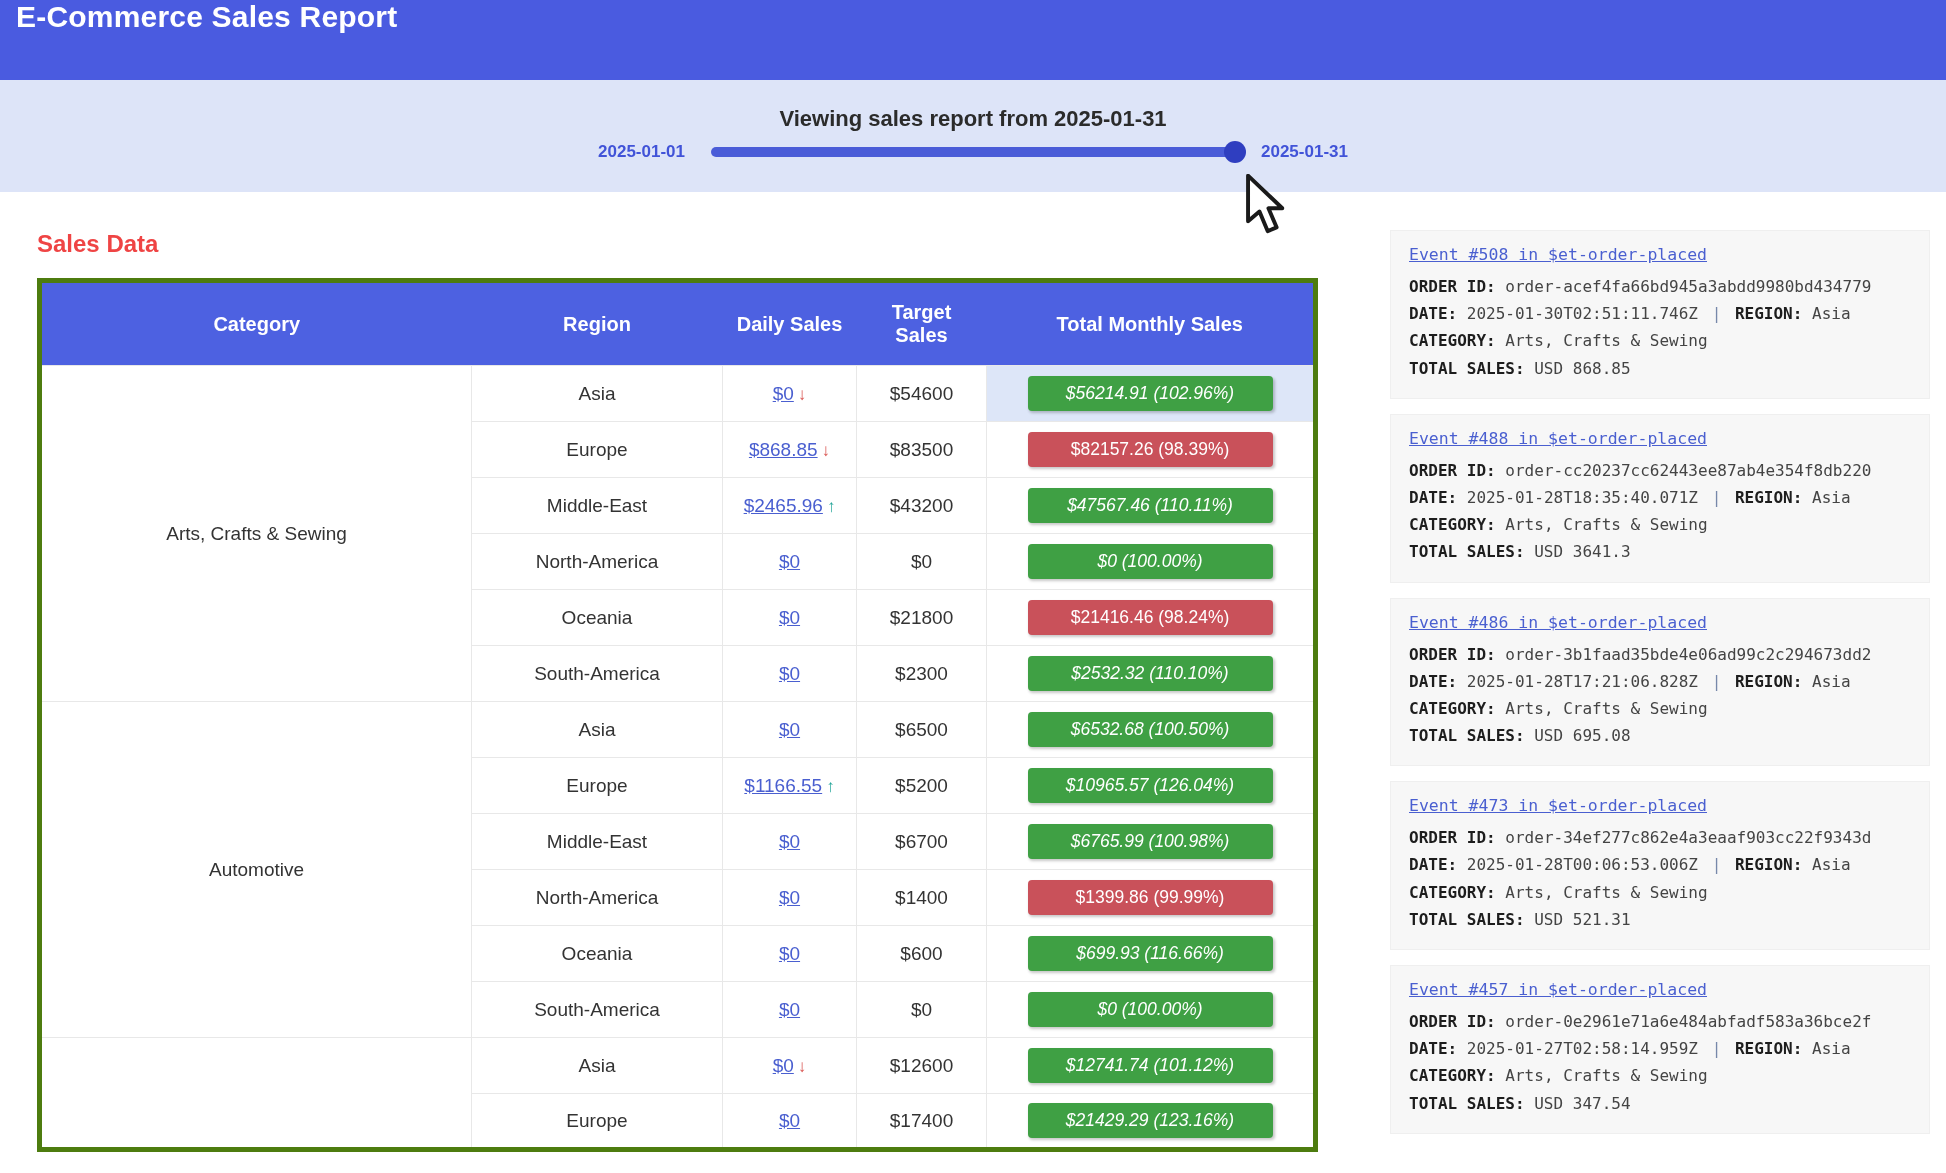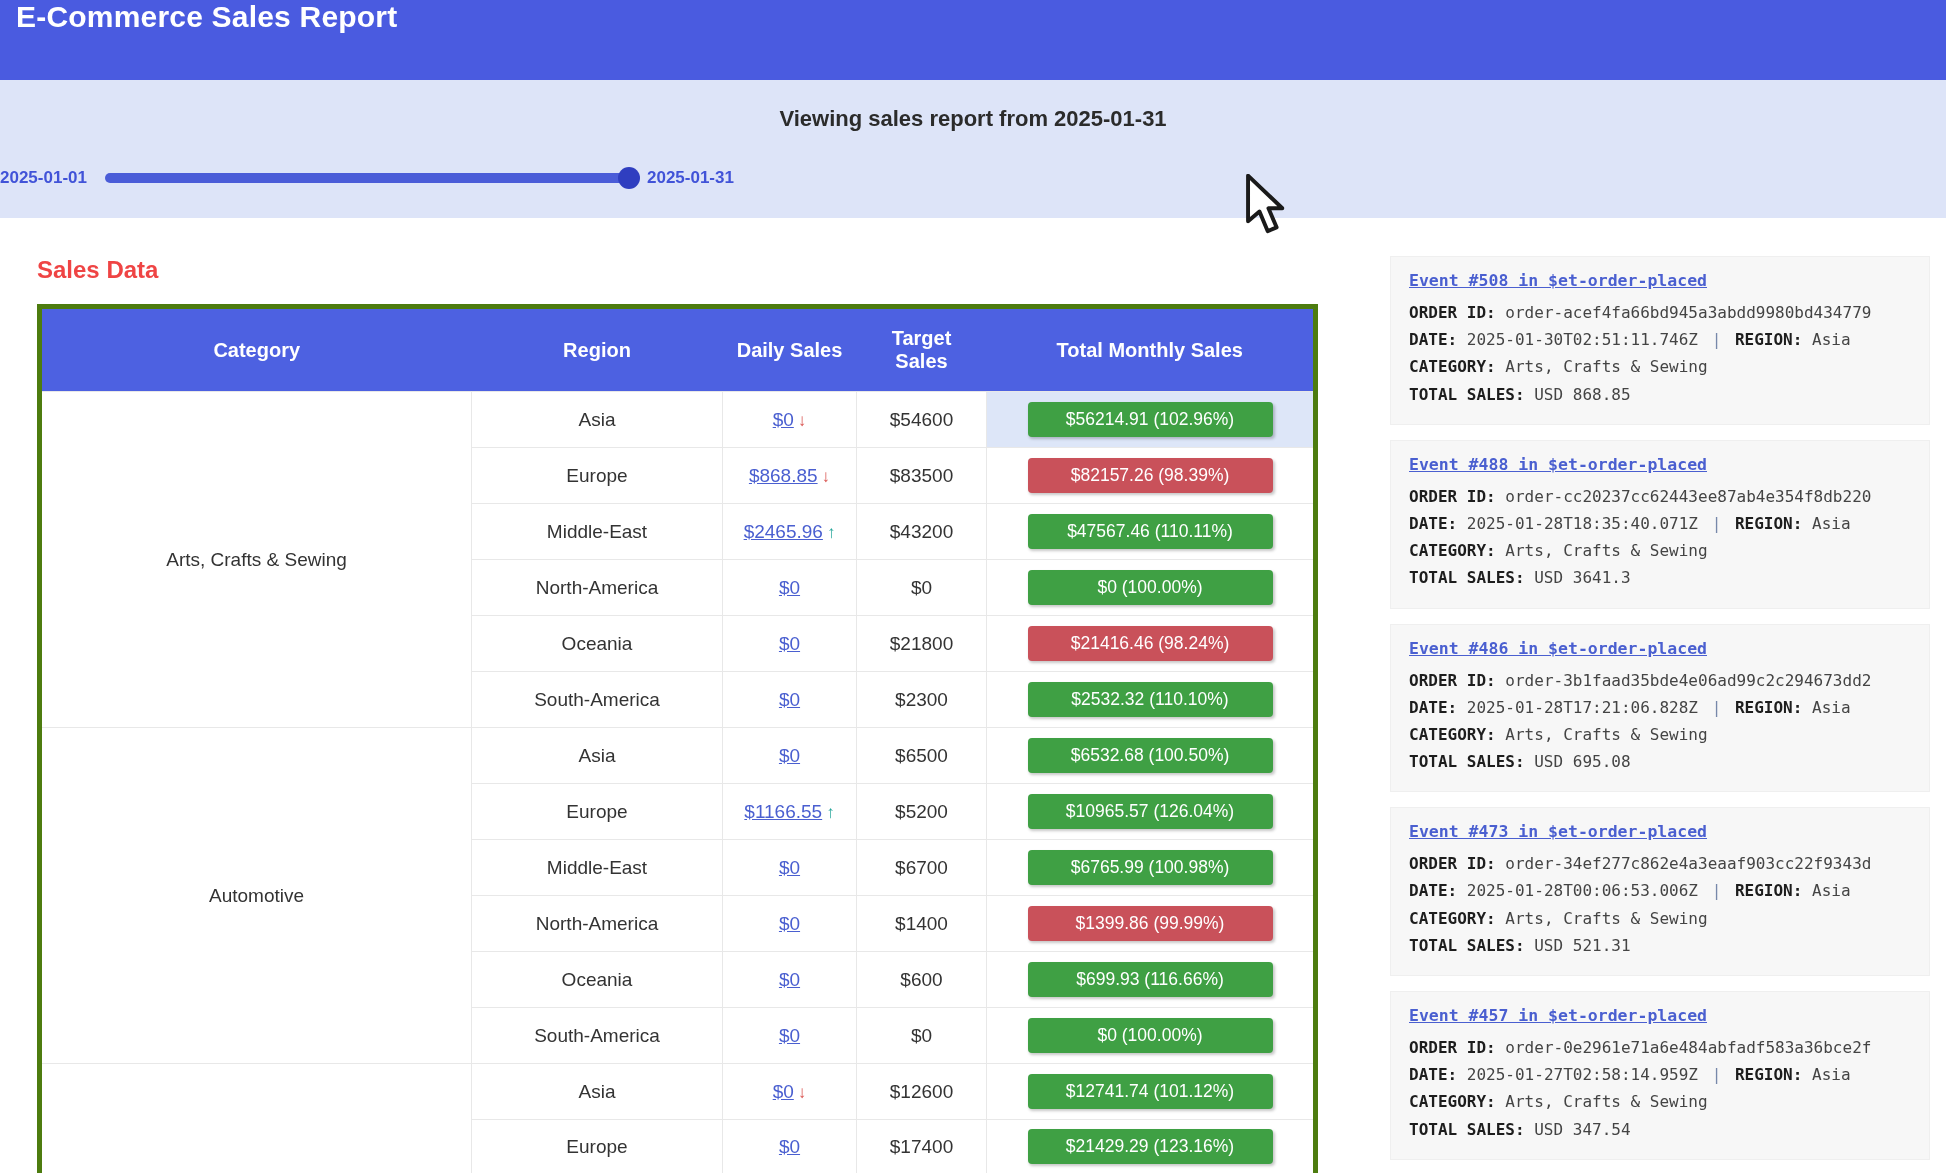--- a/index.html
+++ b/index.html
@@ -22,21 +22,21 @@
   body{font-family:"Liberation Sans",sans-serif;}
   .app{position:relative;width:1946px;height:1173px;overflow:hidden;background:#fff;}
 
   
   .app-header{height:80px;background:var(--header-bg);display:flex;padding:0 16px;}
   .app-header h1{color:#fff;font-size:30px;font-weight:bold;letter-spacing:.2px;}
 
   
   .slider-section{background:var(--slider-section-bg);padding:26px 0 30px;}
   .slider-caption{text-align:center;font-size:22px;font-weight:bold;color:#2b2b2b;}
-  .slider-row{display:flex;justify-content:flex-start;align-items:center;margin-top:36px;gap:18px;}
+  .slider-row{display:flex;justify-content:center;align-items:center;margin-top:10px;gap:26px;}
   .slider-label{color:var(--slider-label);font-weight:bold;font-size:17px;}
   .slider-track{position:relative;width:524px;height:10px;border-radius:5px;background:var(--slider-track);cursor:pointer;}
   .slider-handle{position:absolute;right:-11px;top:50%;transform:translateY(-50%);width:22px;height:22px;border-radius:50%;background:var(--slider-handle);}
 
   
   .cursor{position:absolute;left:1243px;top:174px;width:46px;height:62px;pointer-events:none;z-index:50;}
 
   
   .content{display:flex;align-items:flex-start;padding:38px 16px 0 37px;}
   .sales-col{width:1276px;flex:none;}
@@ -46,28 +46,28 @@
   table.sales thead th{background:var(--table-header-bg);color:#fff;font-size:20px;font-weight:bold;height:85px;padding:6px 10px;}
   table.sales tbody td{border:1px solid #e8e8e8;height:56px;text-align:center;font-size:19px;color:#333;padding:4px 8px;background:#fff;}
   td.cat-cell{font-size:19px;color:#333;background:#fff;}
   td.daily-cell a{color:var(--link-blue);text-decoration:underline;cursor:pointer;}
   .trend{font-size:17px;margin-left:4px;}
   .trend.down{color:var(--trend-down);}
   .trend.up{color:var(--trend-up);}
   td.total-cell{padding:4px 0;}
   td.total-cell.highlight{background:var(--row-highlight);}
   .badge{display:inline-block;width:245px;padding:7px 8px;border-radius:4px;color:#fff;font-size:17.5px;box-shadow:1.5px 2px 3px rgba(0,0,0,.22);}
-  .badge.green{background:var(--badge-green);}
+  .badge.green{background:var(--badge-green);font-style:italic;}
   .badge.red{background:var(--badge-red);}
 
   
   .events-col{flex:1;margin-left:77px;min-width:0;}
   .event-card{background:var(--card-bg);border:1px solid #efefef;padding:14px 18px 16px;margin-bottom:15px;
               font-family:"DejaVu Sans Mono","Liberation Mono",monospace;font-size:16px;color:#444;}
-  .event-title{display:inline-block;color:var(--link-blue);font-weight:bold;text-decoration:underline;font-size:16.5px;margin-bottom:9px;cursor:pointer;}
+  .event-title{display:inline-block;color:var(--link-blue);font-weight:normal;text-decoration:underline;font-size:16.5px;margin-bottom:9px;cursor:pointer;}
   .ev-line{line-height:1.7;white-space:nowrap;overflow:hidden;}
   .ev-label{font-weight:bold;color:#1d1d1d;}
   .ev-sep{color:#7788aa;padding:0 4px;}
 </style>
 </head>
 <body>
 
 <div class="app">
 
   <div class="app-header">

